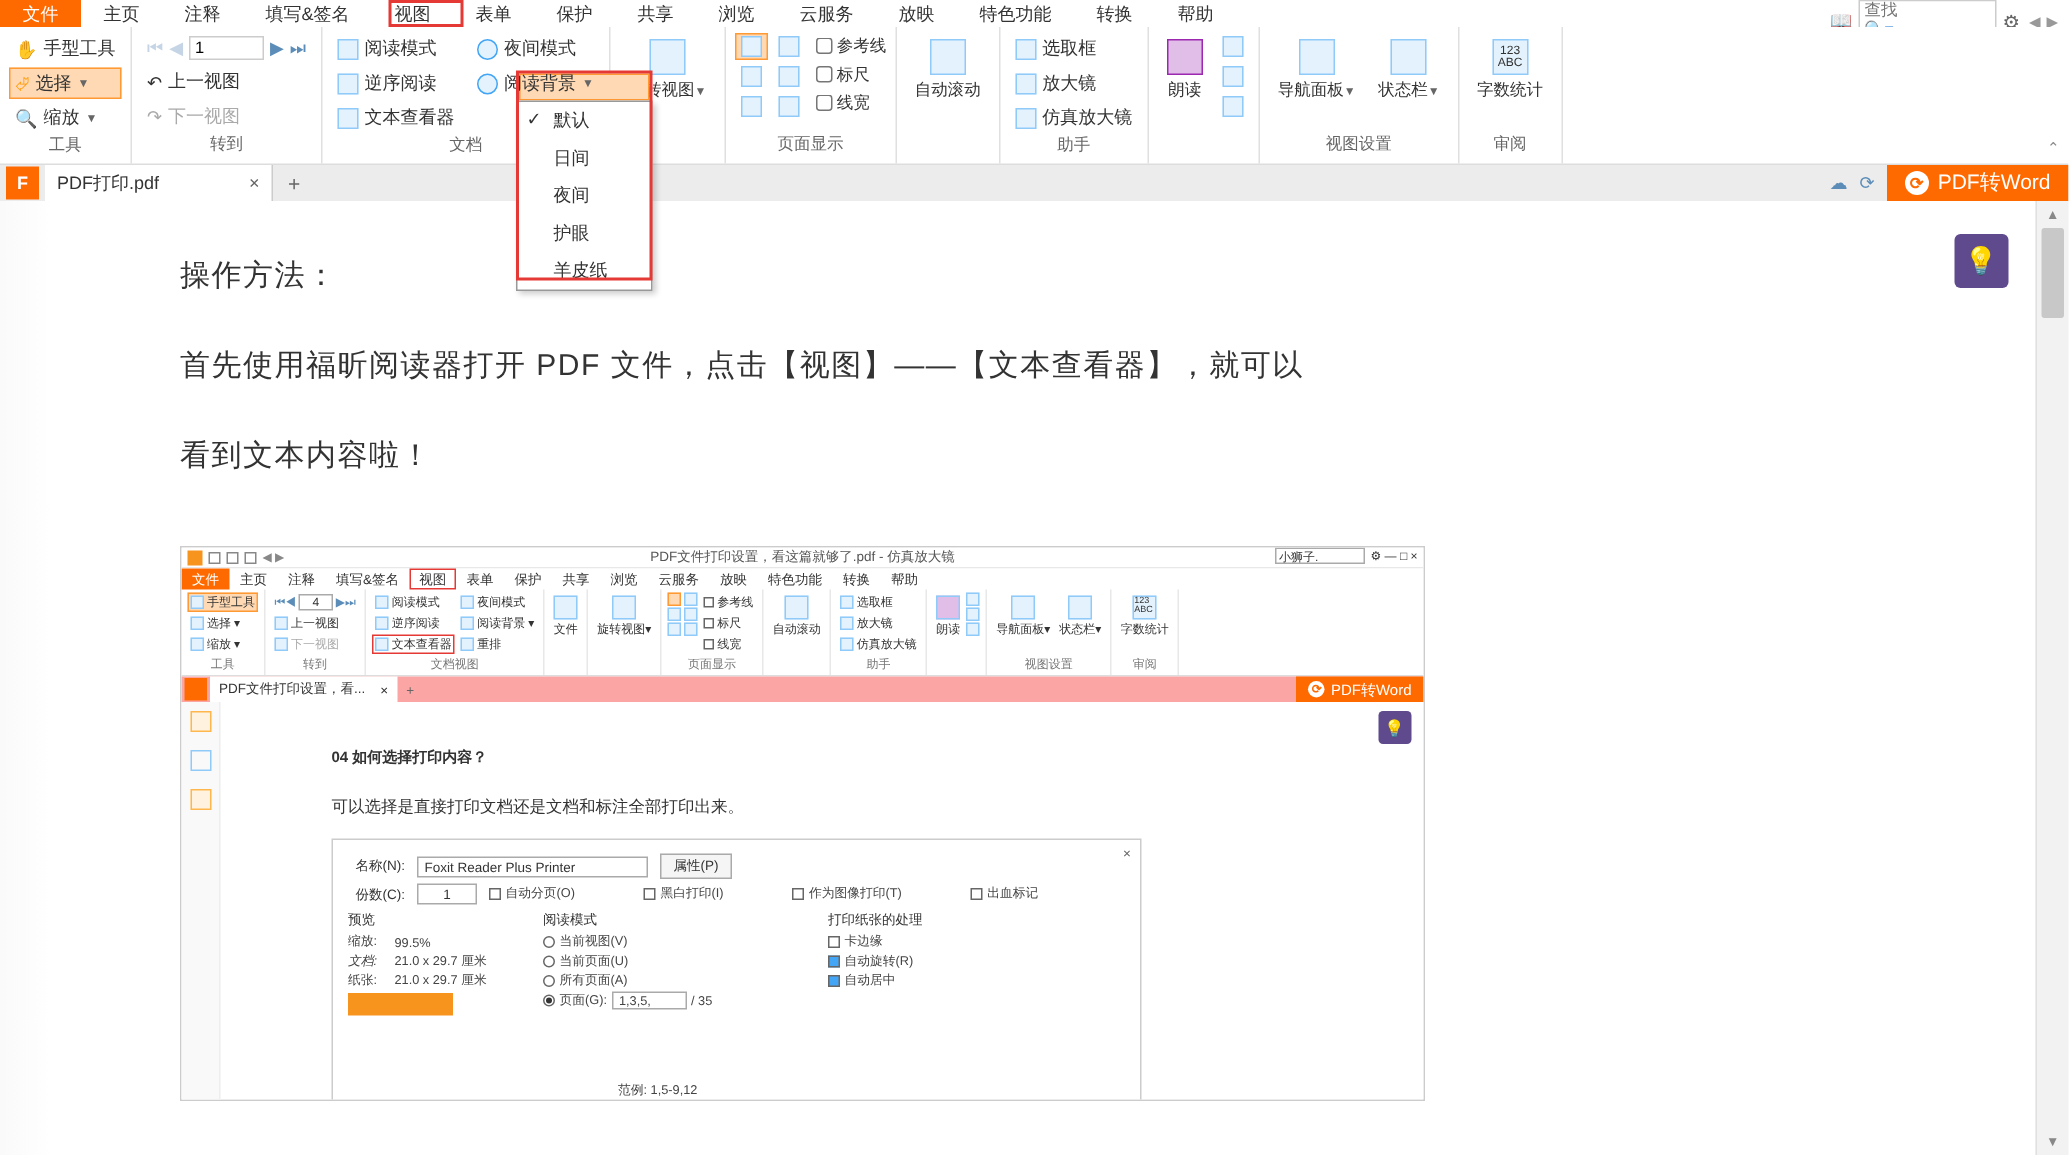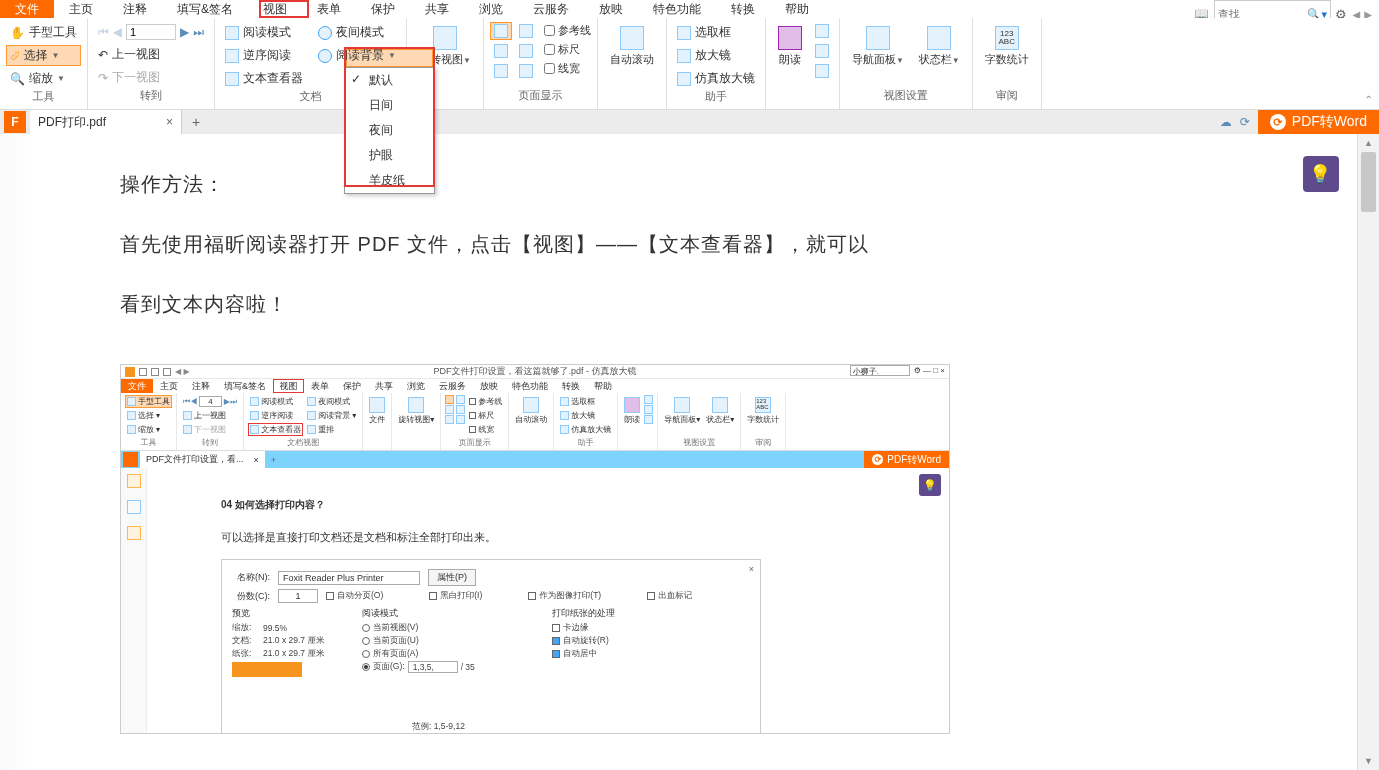--- a/index.html
+++ b/index.html
@@ -2,21 +2,21 @@
 <html><head>
 <meta charset="utf-8">
 <style>
 * { margin: 0; padding: 0; box-sizing: border-box; font-family: "Microsoft YaHei", sans-serif; }
 body { width: 1379px; height: 770px; background: #fff; overflow: hidden; font-size: 12px; color: #333; }
 
 .menubar { height: 18px; background: #fff; display: flex; align-items: stretch; position: relative; }
 .menu-item { padding: 0 15px; display: flex; align-items: center; cursor: pointer; font-size: 12px; }
 .menu-item.active { background: #ff6a00; color: #fff; }
 .search-area { position: absolute; right: 5px; top: 0; display: flex; align-items: center; gap: 4px; }
-.search-box { display: flex; align-items: center; border: 1px solid #ccc; height: 28px; }
+.search-box { display: flex; align-items: flex-start; border: 1px solid #ccc; height: 28px; flex-direction: column; }
 .search-box input { border: none; outline: none; width: 90px; font-size: 11px; padding: 0 3px; }
 .search-box .mag { color: #1976d2; padding: 0 3px; font-size: 11px; }
 .gear { color: #666; font-size: 13px; }
 .nav-arrows span { color: #999; padding: 0 2px; font-size: 10px; }
 
 .ribbon { height: 92px; background: #fff; border-bottom: 1px solid #ddd; display: flex; position: relative; }
 .ribbon-group { border-right: 1px solid #e0e0e0; padding: 4px 6px; display: flex; flex-direction: column; justify-content: space-between; }
 .group-title { text-align: center; font-size: 11px; color: #666; padding-bottom: 2px; }
 .group-body { display: flex; gap: 3px; flex: 1; }
 
@@ -79,37 +79,37 @@
 .se-mi.act { background: #ff6a00; color: #fff; }
 .se-mi.hl { border: 1.5px solid #e53935; padding: 0 5.5px; }
 .se-ribbon { height: 58px; background: #fff; border-bottom: 1px solid #ddd; display: flex; font-size: 8px; }
 .se-rg { border-right: 1px solid #e8e8e8; padding: 2px 4px; display: flex; flex-direction: column; justify-content: space-between; }
 .se-gt { text-align: center; font-size: 8px; color: #777; }
 .se-rb { flex: 1; display: flex; gap: 2px; }
 .se-btn { display: flex; align-items: center; gap: 2px; padding: 1px 2px; font-size: 8px; white-space: nowrap; }
 .se-btn.sel { background: #ffd9b3; border: 1px solid #ff9933; padding: 0 1px; }
 .se-hl { border: 1.5px solid #e53935; padding: 0 1px; }
 .se-v { display: flex; flex-direction: column; gap: 1px; }
-.se-tabbar { height: 17px; background: #7dd3fc; display: flex; align-items: center; position: relative; }
+.se-tabbar { height: 17px; background: #fca5a5; display: flex; align-items: center; position: relative; }
 .se-apicon { width: 15px; height: 15px; background: #ff6a00; margin: 0 2px; }
 .se-doctab { background: #fff; height: 17px; display: flex; align-items: center; padding: 0 6px; gap: 10px; font-size: 9px; }
 .se-pw { position: absolute; right: 0; background: #ff6a00; color: #fff; padding: 0 8px; height: 17px; display: flex; align-items: center; gap: 4px; font-size: 10px; }
 .se-pw .c { width: 11px; height: 11px; border-radius: 50%; background: #fff; color: #ff6a00; font-size: 8px; display: flex; align-items: center; justify-content: center; font-weight: bold; }
 .se-content { position: absolute; top: 103px; left: 0; right: 0; bottom: 0; background: #fff; }
 .se-sidebar { position: absolute; left: 0; top: 0; bottom: 0; width: 26px; background: #f9f9f9; border-right: 1px solid #eee; display: flex; flex-direction: column; gap: 12px; padding-top: 6px; align-items: center; }
 .se-side-i { width: 14px; height: 14px; }
 .se-bulb { position: absolute; top: 6px; right: 8px; width: 22px; height: 22px; background: #5e4a8c; border-radius: 3px; display: flex; align-items: center; justify-content: center; color: #ffd54f; font-size: 11px; }
 .se-doc { position: absolute; left: 100px; top: 30px; right: 30px; font-size: 11px; color: #333; }
 .se-h { font-size: 10px; font-weight: bold; margin-bottom: 18px; }
 .se-p { font-size: 11px; margin-bottom: 14px; }
 .se-dialog { margin-top: 8px; border: 1px solid #ccc; padding: 6px 10px; font-size: 9px; position: relative; width: 540px; }
 .se-dialog .closex { position: absolute; right: 6px; top: 4px; color: #666; }
 .se-dialog .row { display: flex; align-items: center; gap: 8px; margin: 3px 0; }
 .se-dialog .lbl { width: 38px; text-align: right; }
-.se-dialog .sel { border: 1px solid #aaa; padding: 1px 4px; width: 142px; background: #fff; }
+.se-dialog .sel { border: 1px solid #aaa; padding: 1px 4px; width: 154px; background: #fff; }
 .se-dialog .inp { border: 1px solid #aaa; padding: 1px 4px; width: 40px; text-align: center; background: #fff; }
 .se-dialog .b { border: 1px solid #aaa; padding: 1px 8px; background: #f5f5f5; }
 .se-dialog .sect { display: flex; gap: 20px; margin-top: 4px; }
 .se-dialog .col { flex: 0 0 auto; }
 .se-dialog .st { font-size: 9px; margin-bottom: 2px; }
 .se-dialog .line { font-size: 8.5px; color: #444; margin: 1px 0; display: flex; align-items: center; gap: 3px; }
 .se-dialog .rad { width: 8px; height: 8px; border: 1px solid #666; border-radius: 50%; display: inline-block; }
 .se-dialog .rad.on::after { content: ""; display: block; width: 4px; height: 4px; background: #333; border-radius: 50%; margin: 1px; }
 .se-dialog .chk { width: 8px; height: 8px; border: 1px solid #666; display: inline-block; }
 .se-dialog .orange-r { width: 70px; height: 15px; background: #f7941d; margin-top: 2px; }
@@ -649,21 +649,21 @@
               </span>
           </div>
           <div class="sect">
             <div class="col" style="width:110px;">
               <div class="st">预览</div>
               <div class="line">
                   <span style="width:28px;">缩放:</span>
                   <span>99.5%</span>
                 </div>
               <div class="line">
-                  <span style="width:28px;">文档:</span>
+                  <span style="width:28px;font-style:italic;">文档:</span>
                   <span>21.0 x 29.7 厘米</span>
                 </div>
               <div class="line">
                   <span style="width:28px;">纸张:</span>
                   <span>21.0 x 29.7 厘米</span>
                 </div>
               <div class="orange-r"></div>
             </div>
             <div class="col" style="width:170px;">
               <div class="st">阅读模式</div>

